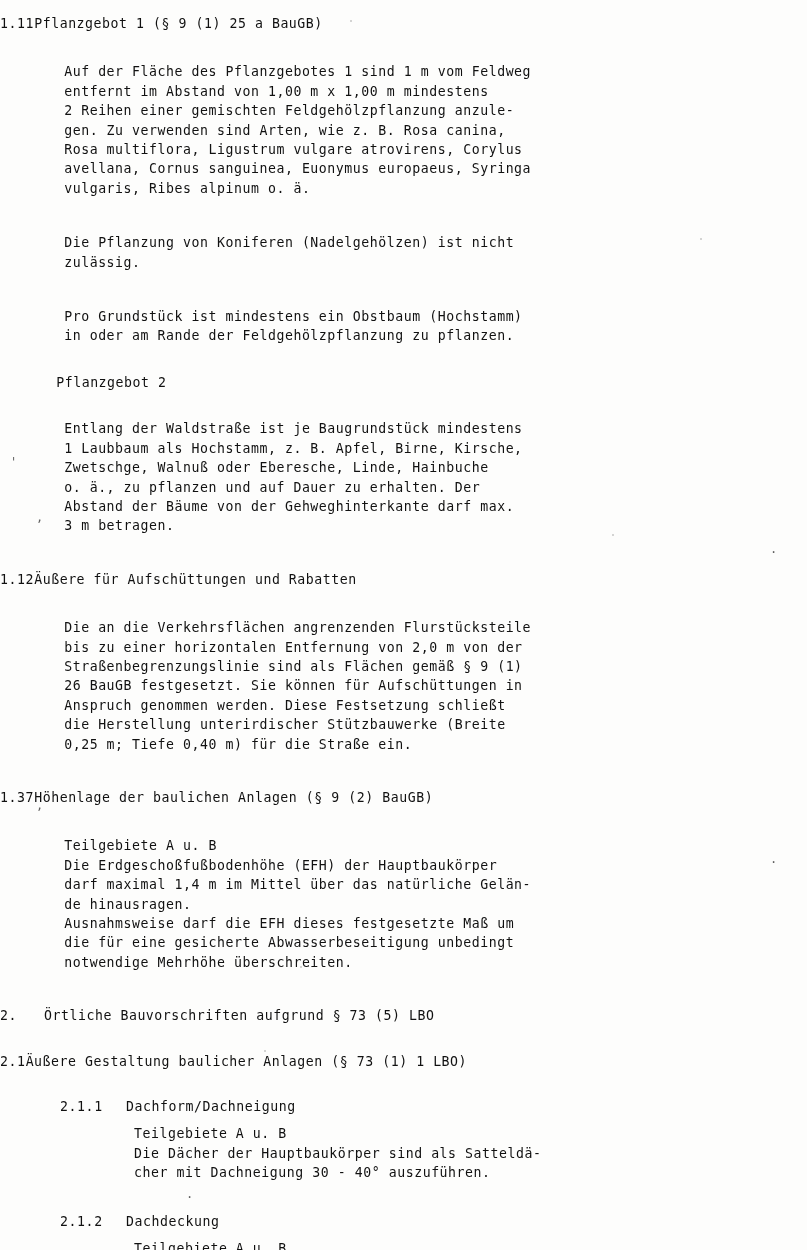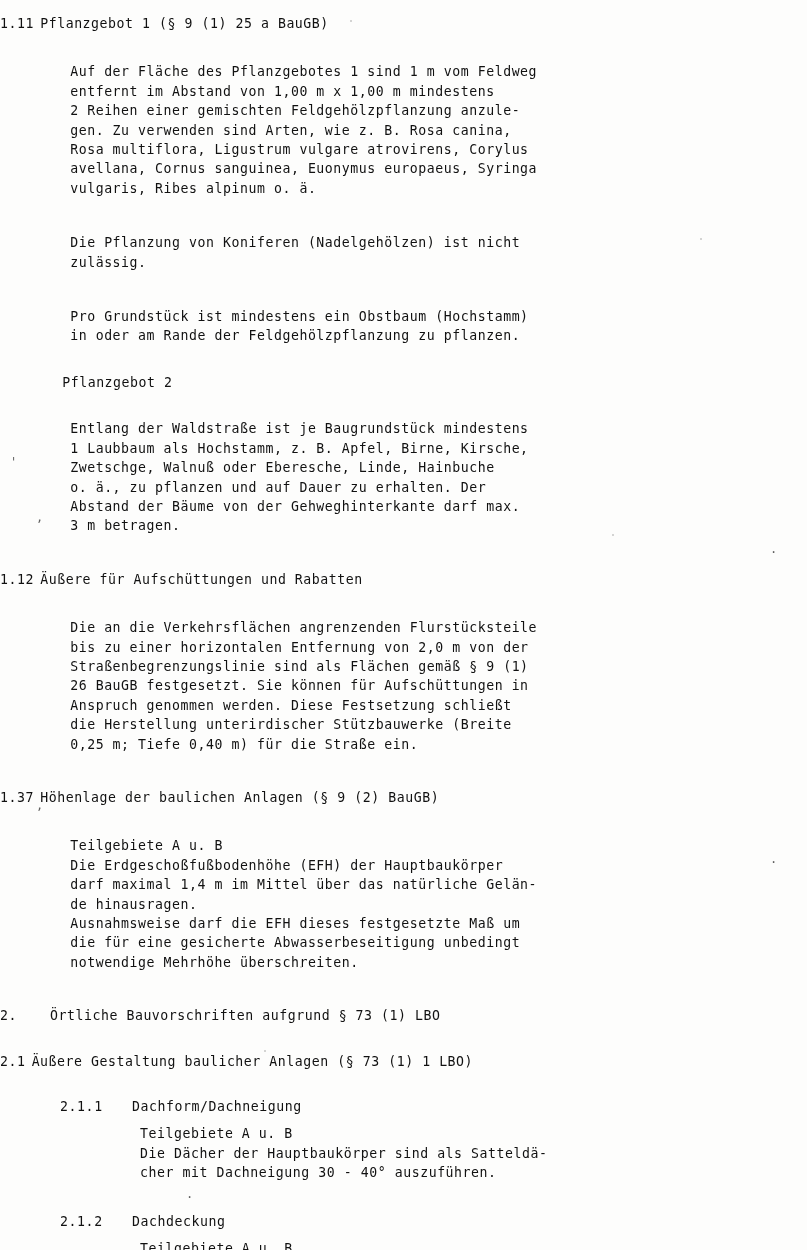--- a/index.html
+++ b/index.html
@@ -24,21 +24,20 @@
     top: 0;
     width: 807px;
     padding: 14px 0 0 0;
     box-sizing: border-box;
   }
   
   .block {
     display: flex;
     align-items: flex-start;
     margin: 0 0 0 0;
-    gap: 6px;
   }
   .num {
     flex: 0 0 auto;
     font-size: 13.2px;
     line-height: 19.4px;
     letter-spacing: 0.6px;
     white-space: pre;
   }
   .body {
     flex: 1 1 auto;
@@ -156,21 +155,21 @@
 notwendige Mehrhöhe überschreiten.</p>
         </div>
       </div>
     </div>
 
     <div class="gap-l"></div>
 
     <div class="block">
       <div class="num" style="width:44px;margin-left:0px;">2.</div>
       <div class="body">
-        <div class="head"><span class="u">Örtliche Bauvorschriften aufgrund § 73 (1) LBO</span></div>
+        <div class="head"><span class="u">Örtliche Bauvorschriften aufgrund § 73 (5) LBO</span></div>
       </div>
     </div>
 
     <div class="gap-l"></div>
 
     <div class="block">
       <div class="num">2.1</div>
       <div class="body">
         <div class="head"><span class="u">Äußere Gestaltung baulicher Anlagen</span><span> (§ 73 (1) 1 LBO)</span></div>
       </div>

